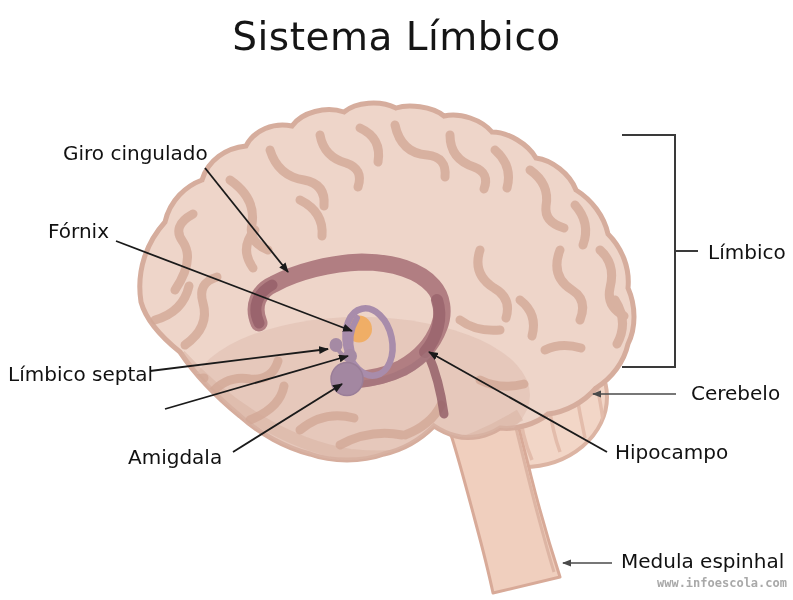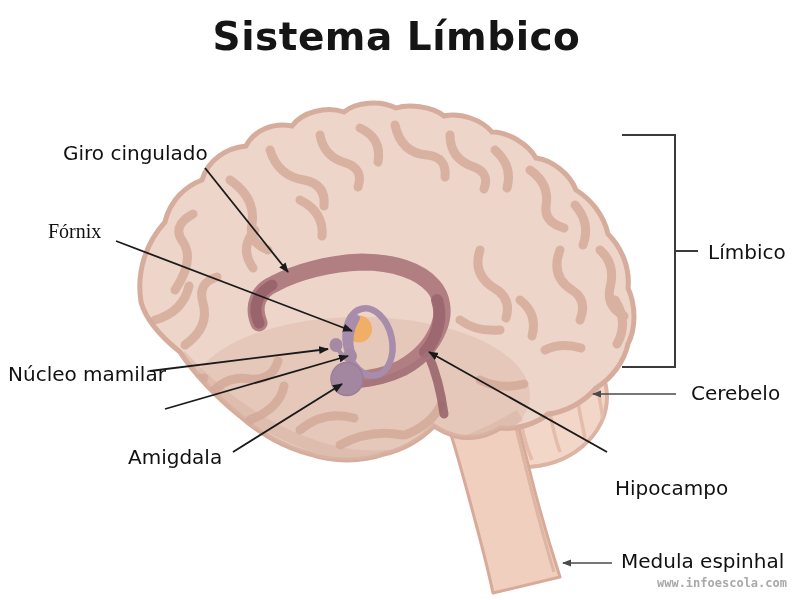--- a/index.html
+++ b/index.html
@@ -1,21 +1,21 @@
 <!DOCTYPE html>
 <html><head>
 <meta charset="utf-8">
 <style>
   html,body{margin:0;padding:0;background:#fff;}
   #stage{position:relative;width:793px;height:600px;background:#ffffff;overflow:hidden;
          font-family:"DejaVu Sans","Liberation Sans",sans-serif;color:#111;}
   #art{position:absolute;left:0;top:0;}
   .lbl{position:absolute;font-size:20px;line-height:1.1;white-space:nowrap;color:#111;}
   #title{position:absolute;left:0;top:14px;width:100%;text-align:center;
-         font-size:39px;color:#151515;letter-spacing:0.5px;font-weight:bold;}
+         font-size:39px;color:#151515;letter-spacing:0.5px;}
   #watermark{position:absolute;right:6px;top:576px;font-size:12px;color:#a9a9a9;
          font-family:"DejaVu Sans Mono","Liberation Mono",monospace;font-weight:bold;}
 </style>
 </head>
 <body>
 
 <div id="stage">
 
   <svg id="art" width="793" height="600" viewBox="0 0 793 600">
     <defs>
@@ -137,22 +137,22 @@
 
     <g stroke="#3a3a3a" stroke-width="2" fill="none">
       <polyline points="622,135 675,135 675,367 622,367"></polyline>
       <line x1="675" y1="251" x2="698" y2="251"></line>
     </g>
   </svg>
 
   <div id="title">Sistema Límbico</div>
 
   <div class="lbl" style="left:63px;top:142px;text-align:right;">Giro cingulado</div>
-  <div class="lbl" style="left:48px;top:220px;font-family:Liberation Serif, serif;">Fórnix</div>
-  <div class="lbl" style="left:8px;top:363px;">Núcleo mamilar</div>
+  <div class="lbl" style="left:48px;top:220px;">Fórnix</div>
+  <div class="lbl" style="left:8px;top:363px;">Límbico septal</div>
   <div class="lbl" style="left:128px;top:446px;">Amigdala</div>
   <div class="lbl" style="left:708px;top:241px;">Límbico</div>
   <div class="lbl" style="left:691px;top:382px;">Cerebelo</div>
-  <div class="lbl" style="left:615px;top:441px;margin-top:36px;">Hipocampo</div>
+  <div class="lbl" style="left:615px;top:441px;">Hipocampo</div>
   <div class="lbl" style="left:621px;top:550px;">Medula espinhal</div>
 
   <div id="watermark">www.infoescola.com</div>
 </div>
 
 </body></html>

